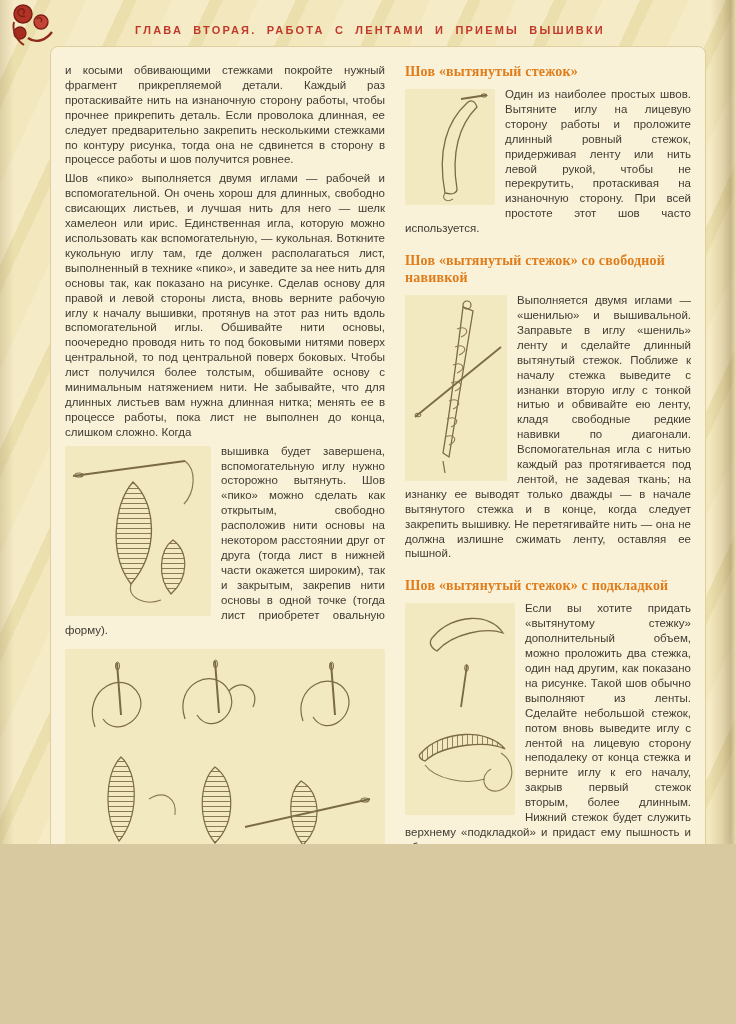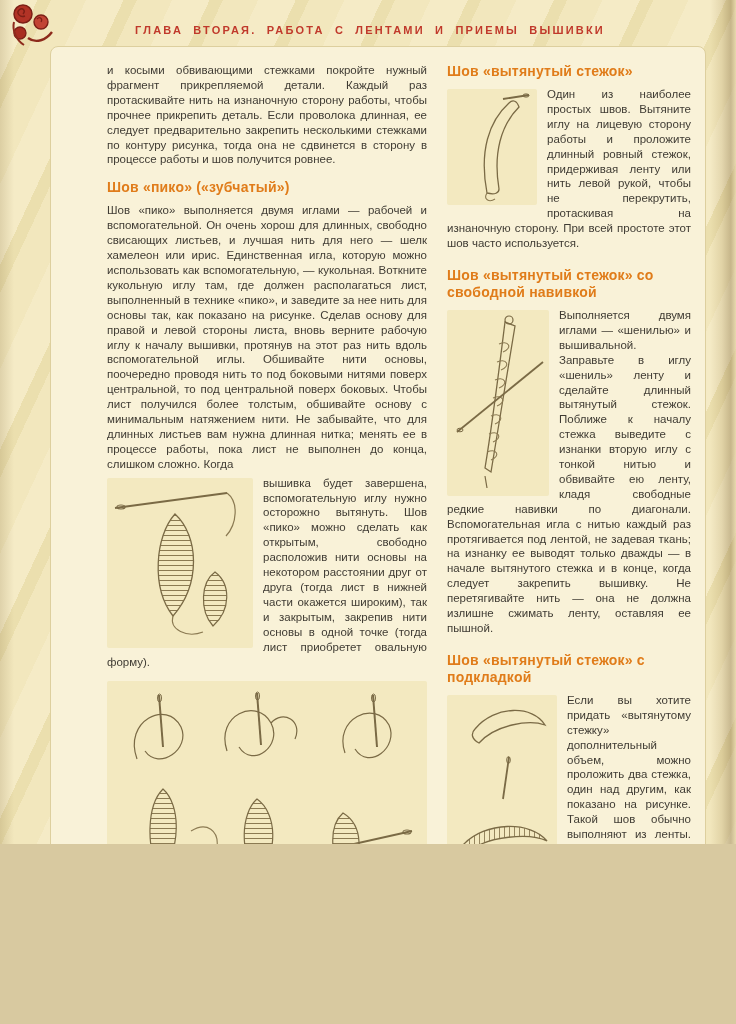--- a/index.html
+++ b/index.html
@@ -24,29 +24,29 @@
     text-align:center; color:#c0392b; font-weight:bold;
     font-size:11px; letter-spacing:2.2px; word-spacing:5px; z-index:3;
   }
   .corner-ornament{ position:absolute; top:2px; left:8px; z-index:4; }
   .content-panel{
     position:absolute; top:46px; left:50px; width:656px; height:918px;
     background:#f9f2d8; border:1px solid #ddcf9e; border-radius:8px;
     box-sizing:border-box; padding:16px 14px 10px 14px;
     display:flex; gap:20px; z-index:2; overflow:hidden;
   }
-  .col-left{width:320px; flex:none;margin-left:42px;}
+  .col-left{width:320px; flex:none;}
   .col-right{flex:1; min-width:0;}
   p.body{
     margin:0 0 4px 0; font-size:11.5px; line-height:14.9px;
     color:#3f3b33; text-align:justify;
   }
   h2.heading{
     margin:12px 0 7px 0; font-size:14px; line-height:17px;
-    color:#e07c1a; font-weight:bold; letter-spacing:0.2px;
+    color:#e07c1a; font-weight:bold; letter-spacing:0.2px;font-family:Liberation Serif, serif;
   }
   h2.heading.first{margin-top:0;}
   .ill{
     background:#f3e9c0; border-radius:2px; display:block;
   }
   .fl-left{float:left; margin:2px 10px 3px 0;}
   .clearfix::after{content:""; display:block; clear:both;}
   .big-ill-wrap{margin-top:8px;}
   .page-number{
     position:absolute; left:26px; top:942px; font-size:15px; color:#4a463c; z-index:3;
@@ -78,21 +78,20 @@
     </svg>
   </div>
 
   <div class="chapter-header">ГЛАВА ВТОРАЯ. РАБОТА С ЛЕНТАМИ И ПРИЕМЫ ВЫШИВКИ</div>
 
   <div class="content-panel">
 
     <div class="col-left">
       <p class="body">и косыми обвивающими стежками покройте нужный фрагмент прикрепляемой детали. Каждый раз протаскивайте нить на изнаночную сторону работы, чтобы прочнее прикрепить деталь. Если проволока длинная, ее следует предварительно закрепить несколькими стежками по контуру рисунка, тогда она не сдвинется в сторону в процессе работы и шов получится ровнее.</p>
 
-      <h2 class="heading">Шов «пико» («зубчатый»)</h2>
 
       <p class="body">Шов «пико» выполняется двумя иглами — рабочей и вспомогательной. Он очень хорош для длинных, свободно свисающих листьев, и лучшая нить для него — шелк хамелеон или ирис. Единственная игла, которую можно использовать как вспомогательную, — кукольная. Воткните кукольную иглу там, где должен располагаться лист, выполненный в технике «пико», и заведите за нее нить для основы так, как показано на рисунке. Сделав основу для правой и левой стороны листа, вновь верните рабочую иглу к началу вышивки, протянув на этот раз нить вдоль вспомогательной иглы. Обшивайте нити основы, поочередно проводя нить то под боковыми нитями поверх центральной, то под центральной поверх боковых. Чтобы лист получился более толстым, обшивайте основу с минимальным натяжением нити. Не забывайте, что для длинных листьев вам нужна длинная нитка; менять ее в процессе работы, пока лист не выполнен до конца, слишком сложно. Когда</p>
 
       <div class="clearfix">
         <svg class="ill fl-left" width="146" height="170" viewBox="0 0 146 170">
           <defs>
             <pattern id="hA" width="6" height="5" patternUnits="userSpaceOnUse">
               <line x1="0" y1="2.5" x2="6" y2="2.5" stroke="#8b7a52" stroke-width="1"></line>
             </pattern>
           </defs>

